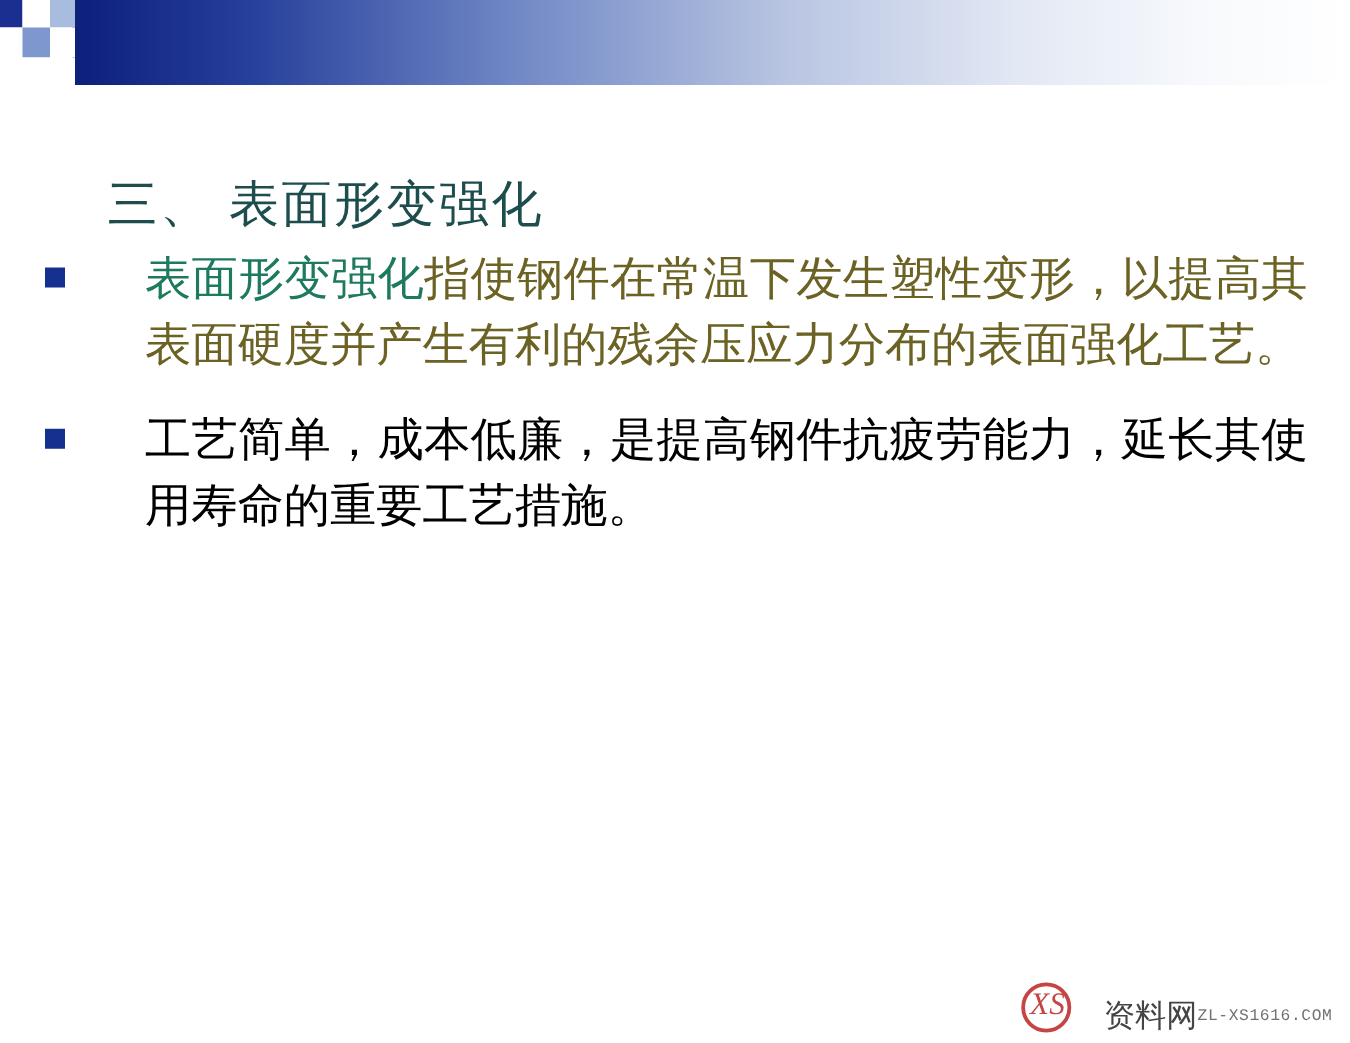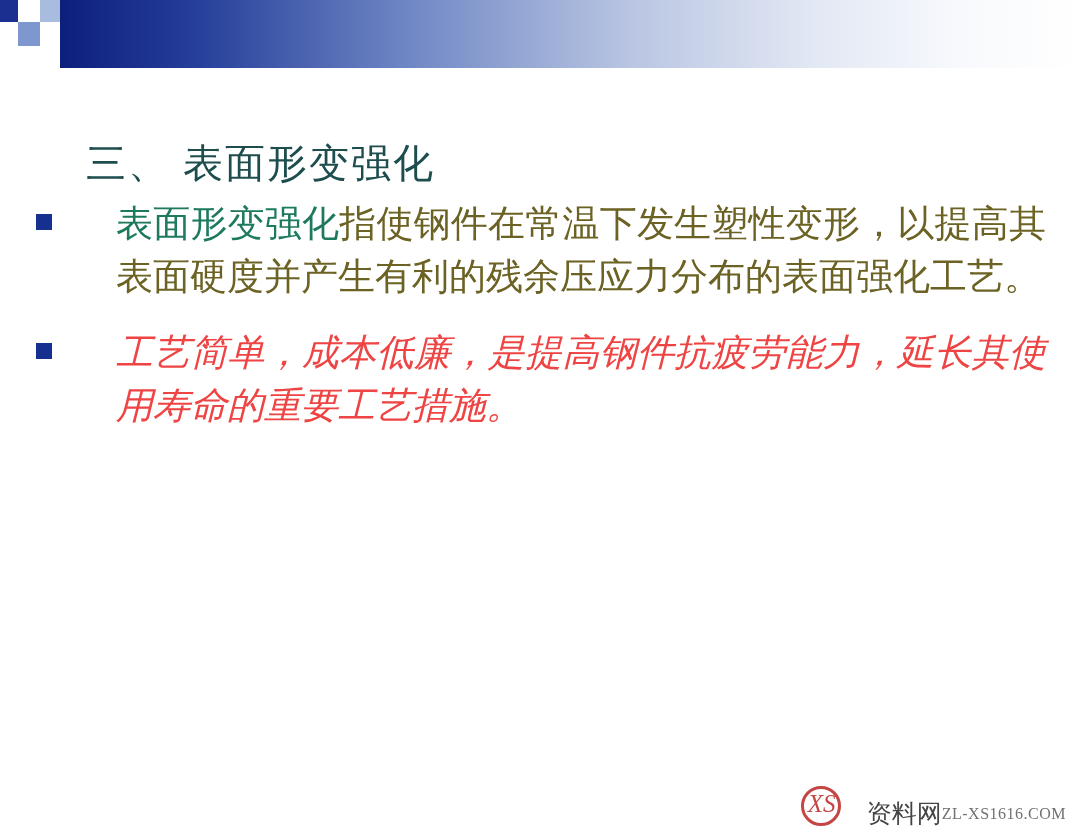--- a/index.html
+++ b/index.html
@@ -81,21 +81,21 @@
   }
   .bullet-text {
     flex: 1 1 auto;
     font-size: 37px;
     line-height: 1.42;
     text-align: justify;
     text-justify: inter-ideograph;
     letter-spacing: 0px;
   }
   .bullet-text.b1 { color: #6b6224; }
-  .bullet-text.b2 { color: #ef4444; font-style: italic; }
+  .bullet-text.b2 { color: #000000; }
   .bullet-text.b1 .lead { color: #1d7a5e; }
 
   
   .watermark {
     position: absolute;
     right: 14px;
     bottom: 8px;
     display: flex;
     align-items: flex-end;
     opacity: 0.95;
@@ -130,24 +130,24 @@
     align-items: flex-start;
   }
   .wm-name {
     font-size: 25px;
     color: #3a3a3a;
     font-family: "Liberation Sans", sans-serif;
     line-height: 1;
   }
   .wm-url {
     margin-top: 4px;
-    font-size: 16px;
+    font-size: 13px;
     color: #6a6a6a;
     letter-spacing: 0.5px;
-    font-family: Liberation Serif, serif;
+    font-family: Liberation Mono, monospace;
   }
 </style>
 </head>
 <body>
 
 <div class="slide">
 
   <div class="banner">
     <div class="banner-gradient"></div>
     <div class="banner-sq sq1"></div>

